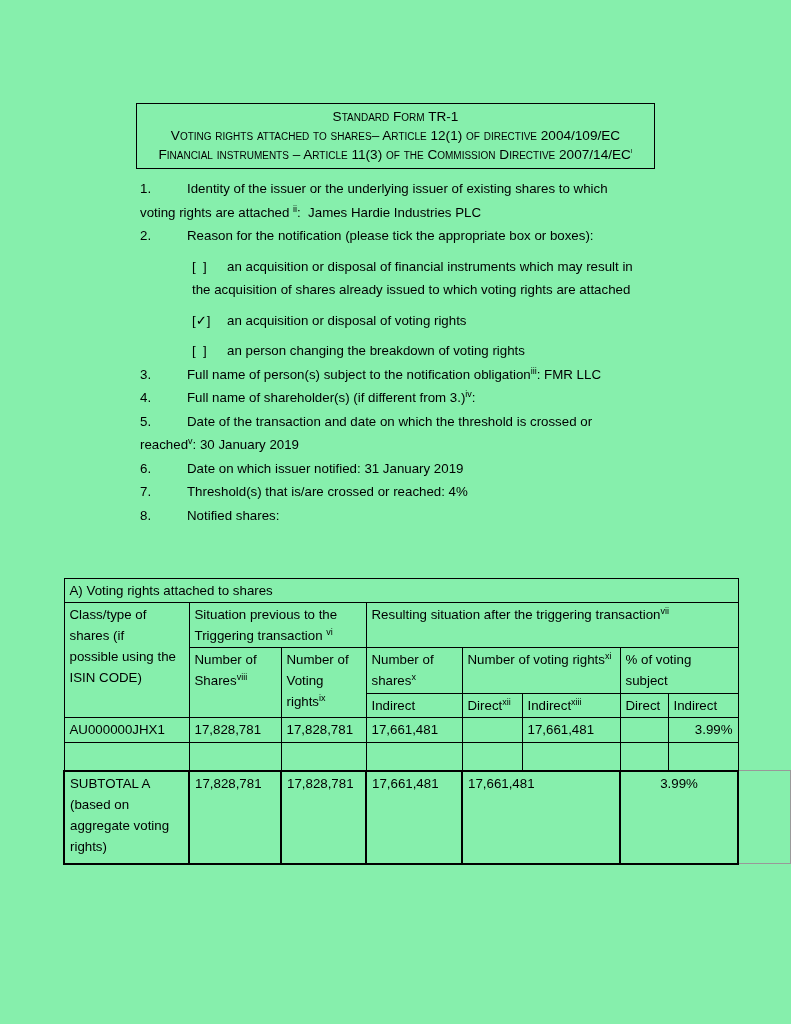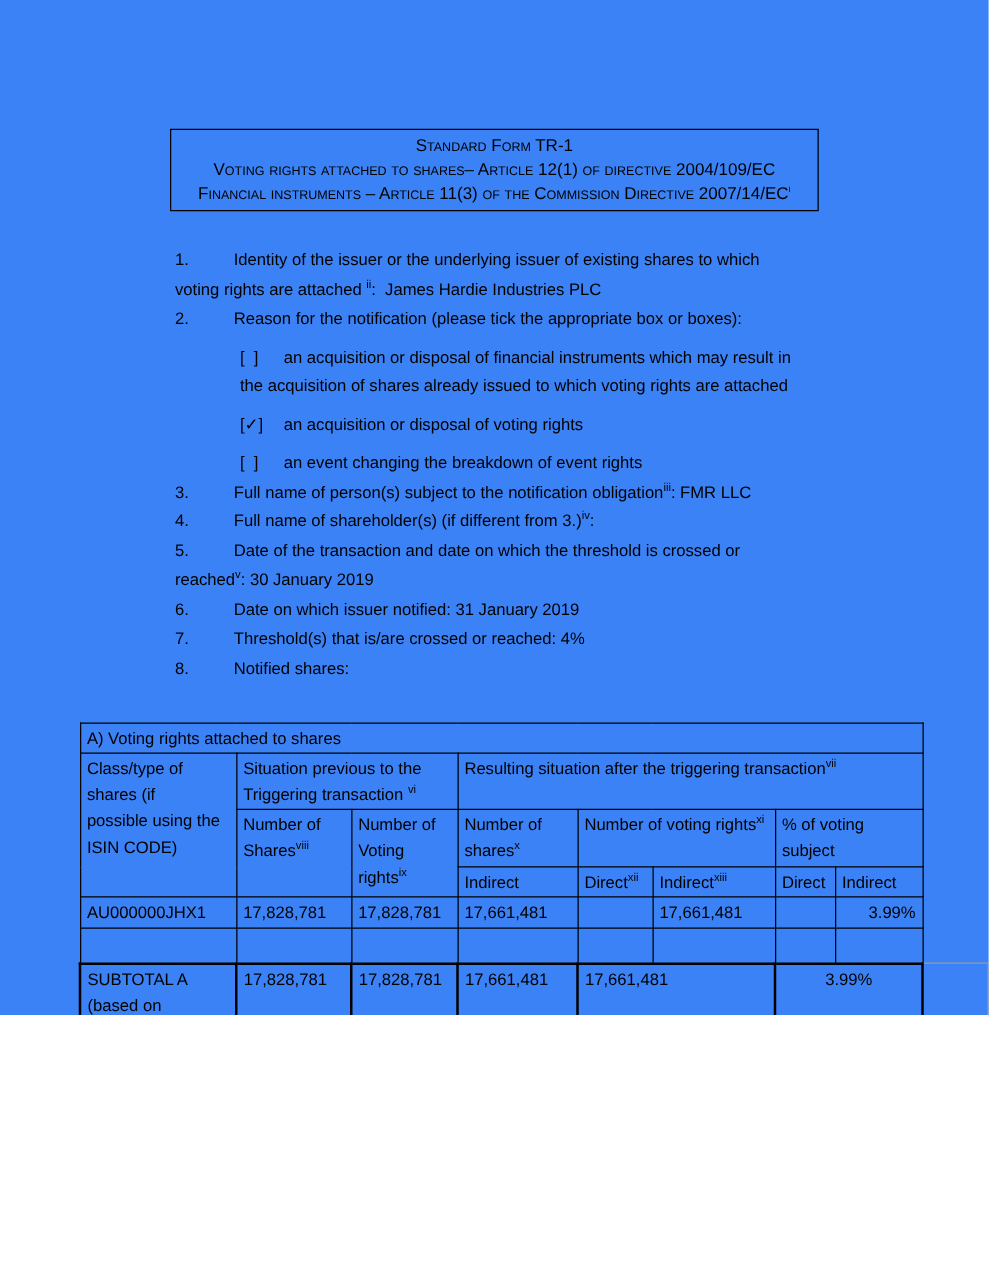--- a/index.html
+++ b/index.html
@@ -1,26 +1,26 @@
 <!DOCTYPE html>
 <html><head>
 <meta charset="utf-8">
 <style>
   html,body{margin:0;padding:0;background:#fff;}
-  .page{position:relative;width:791px;height:812px;background:#3b82f6;
+  .page{position:relative;width:791px;height:1024px;background:#86efac;
         font-family:"Liberation Sans",sans-serif;font-size:13.3px;color:#000;overflow:hidden;}
 
   
   .header-box{position:absolute;left:136px;top:103px;width:517px;border:1px solid #000;
               text-align:center;padding:3px 0 4px 0;line-height:19px;
               font-variant:small-caps;font-size:13.6px;}
   .hline{white-space:pre-wrap;}
 
   
-  .body-block{position:absolute;left:140px;top:196px;width:600px;line-height:23.5px;}
+  .body-block{position:absolute;left:140px;top:177px;width:600px;line-height:23.5px;}
   .item{margin:0;white-space:pre-wrap;}
   .item .num{display:inline-block;width:47px;}
   .cb{margin:7px 0 0 52px;white-space:pre-wrap;}
   .cb .box{display:inline-block;width:35px;}
   sup{font-size:9px;line-height:0;vertical-align:super;}
 
   
   .tbl{position:absolute;left:63px;top:578px;border-collapse:collapse;table-layout:fixed;
        width:726px;font-size:13.3px;}
   .tbl td{border:1px solid #000;vertical-align:top;padding:1px 5px;line-height:21px;
@@ -45,21 +45,21 @@
   </div>
 
   <div class="body-block">
     <p class="item"><span class="num">1.</span><span>Identity of the issuer or the underlying issuer of existing shares to which
 voting rights are attached </span><sup>ii</sup><span>:  James Hardie Industries PLC</span></p>
     <p class="item"><span class="num">2.</span><span>Reason for the notification (please tick the appropriate box or boxes):</span><sup></sup><span></span></p>
 
     <p class="cb"><span class="box">[  ]</span><span>an acquisition or disposal of financial instruments which may result in
 the acquisition of shares already issued to which voting rights are attached</span></p>
     <p class="cb"><span class="box">[✓]</span><span>an acquisition or disposal of voting rights</span></p>
-    <p class="cb"><span class="box">[  ]</span><span>an event changing the breakdown of event rights</span></p>
+    <p class="cb"><span class="box">[  ]</span><span>an person changing the breakdown of voting rights</span></p>
 
     <p class="item"><span class="num">3.</span><span>Full name of person(s) subject to the notification obligation</span><sup>iii</sup><span>: FMR LLC</span></p>
     <p class="item"><span class="num">4.</span><span>Full name of shareholder(s) (if different from 3.)</span><sup>iv</sup><span>:</span></p>
     <p class="item"><span class="num">5.</span><span>Date of the transaction and date on which the threshold is crossed or
 reached</span><sup>v</sup><span>: 30 January 2019</span></p>
     <p class="item"><span class="num">6.</span><span>Date on which issuer notified: 31 January 2019</span><sup></sup><span></span></p>
     <p class="item"><span class="num">7.</span><span>Threshold(s) that is/are crossed or reached: 4%</span><sup></sup><span></span></p>
     <p class="item"><span class="num">8.</span><span>Notified shares:</span><sup></sup><span></span></p>
   </div>
 

